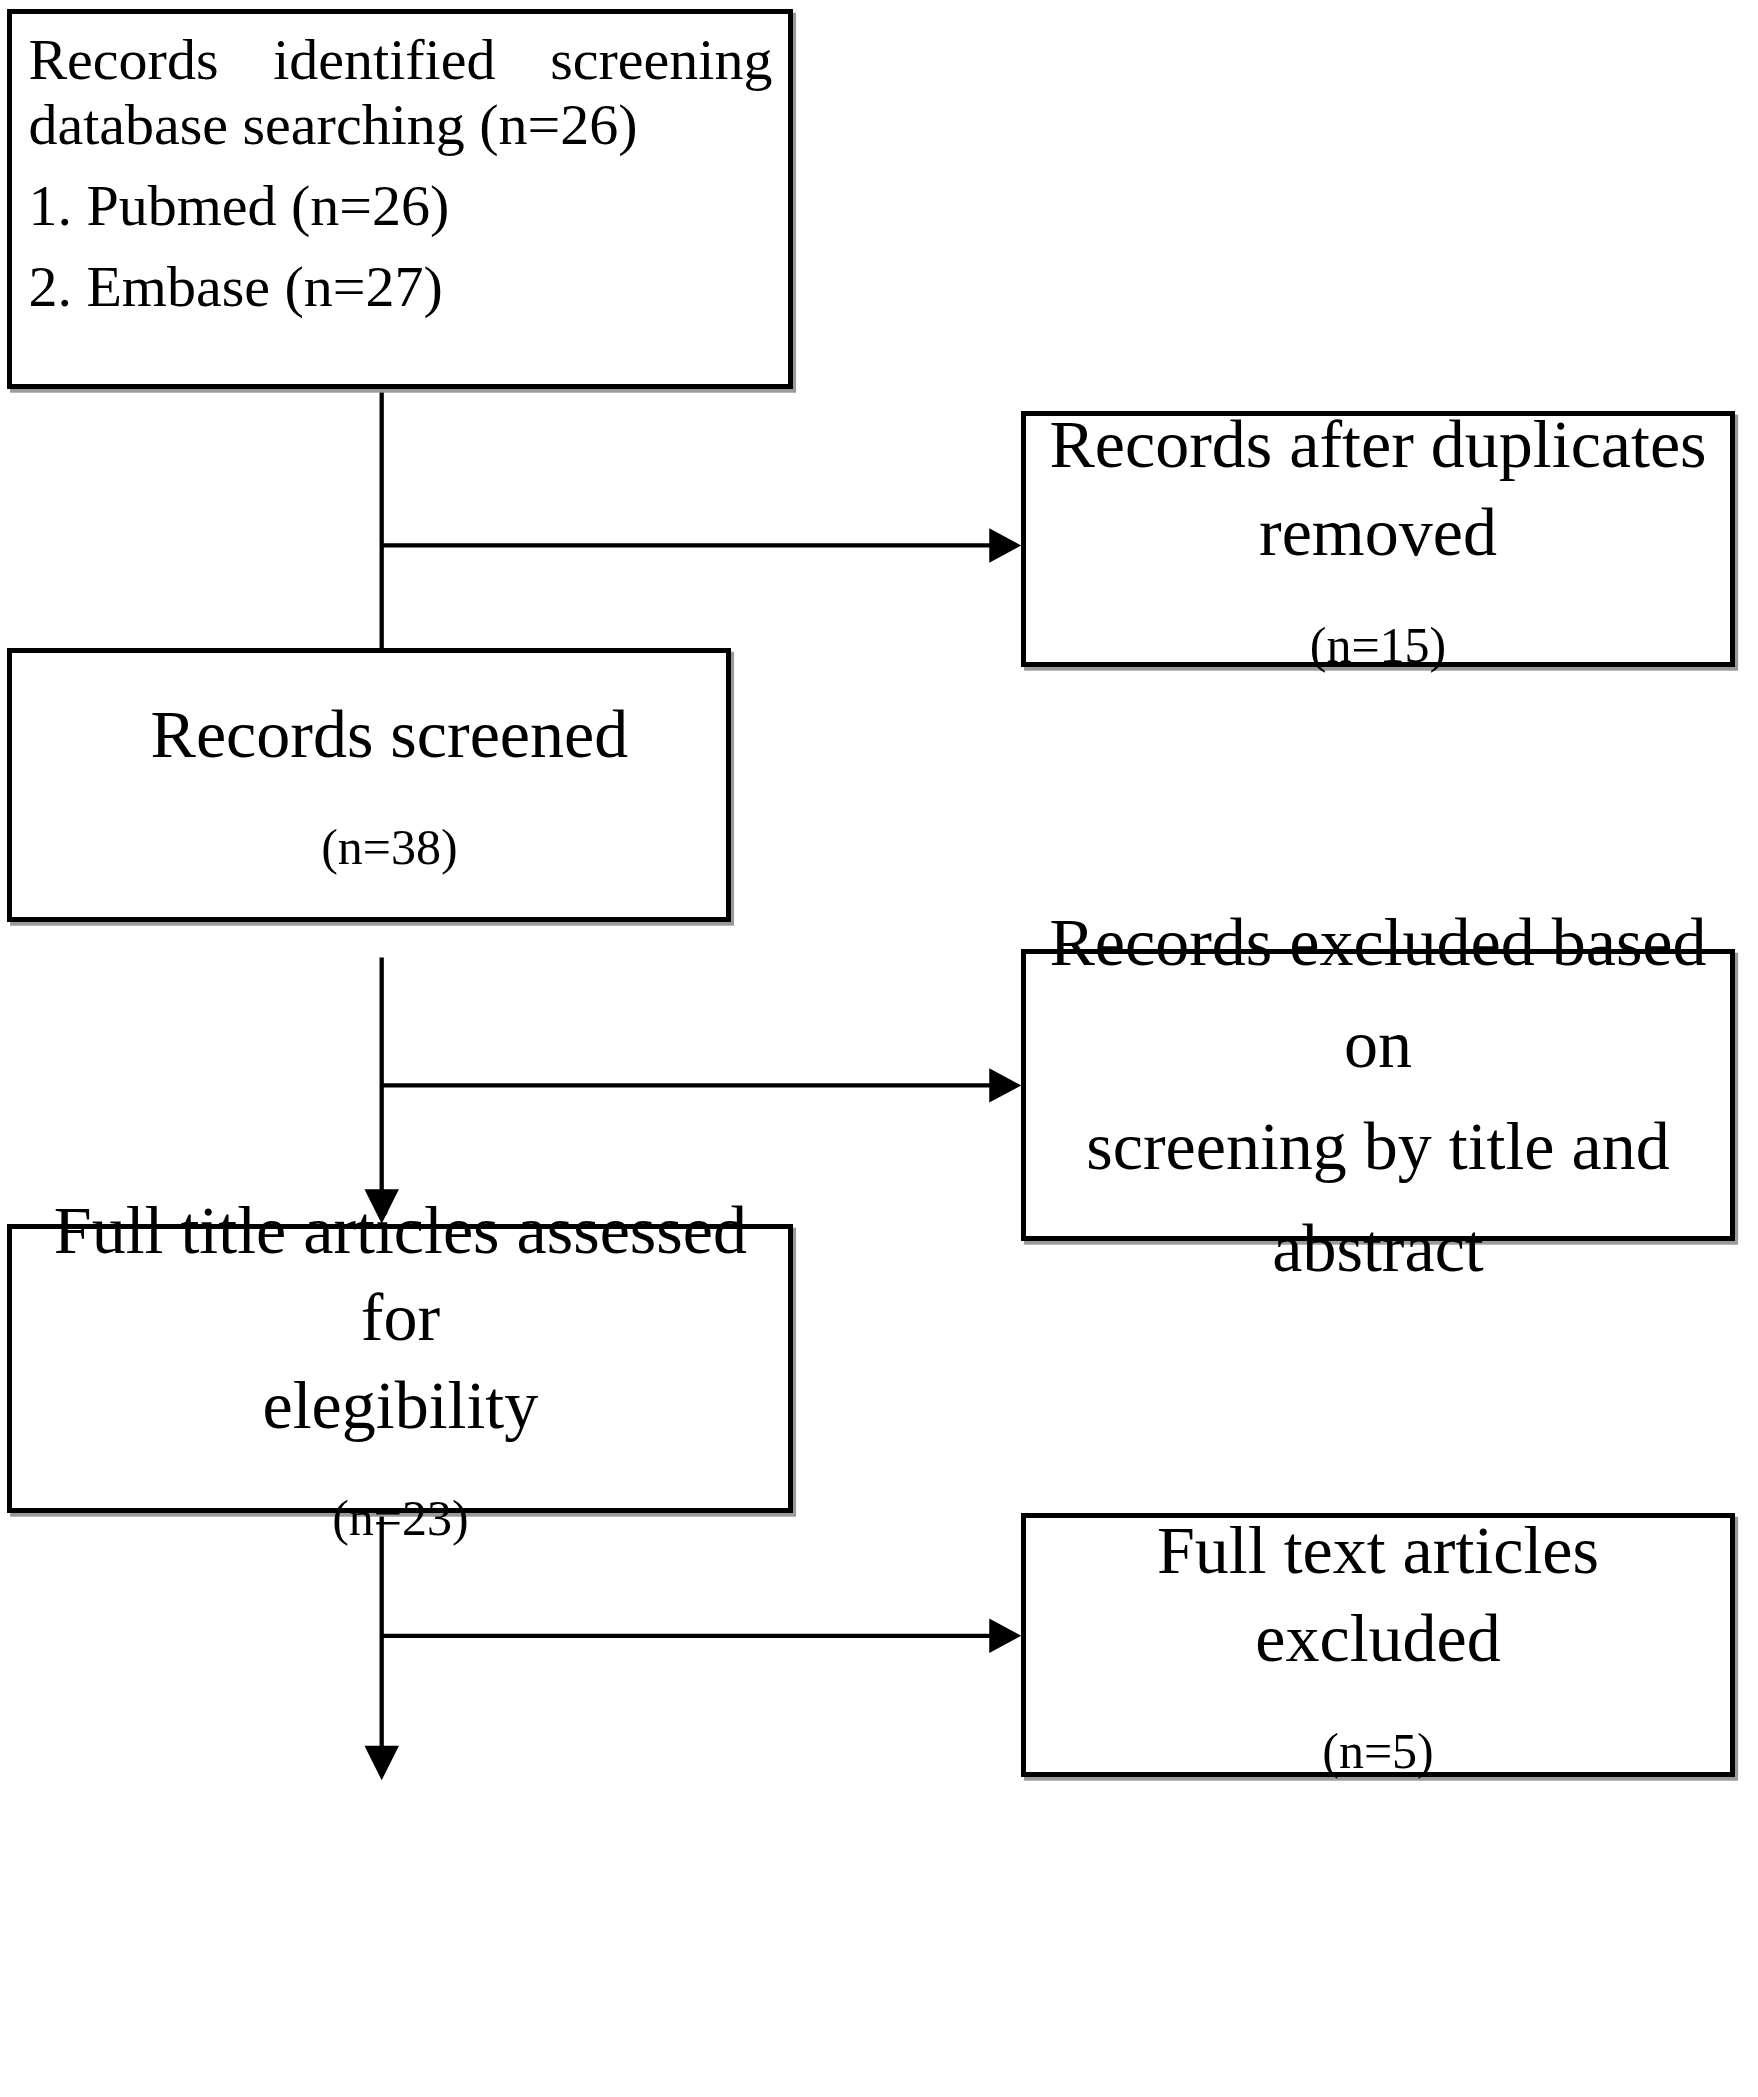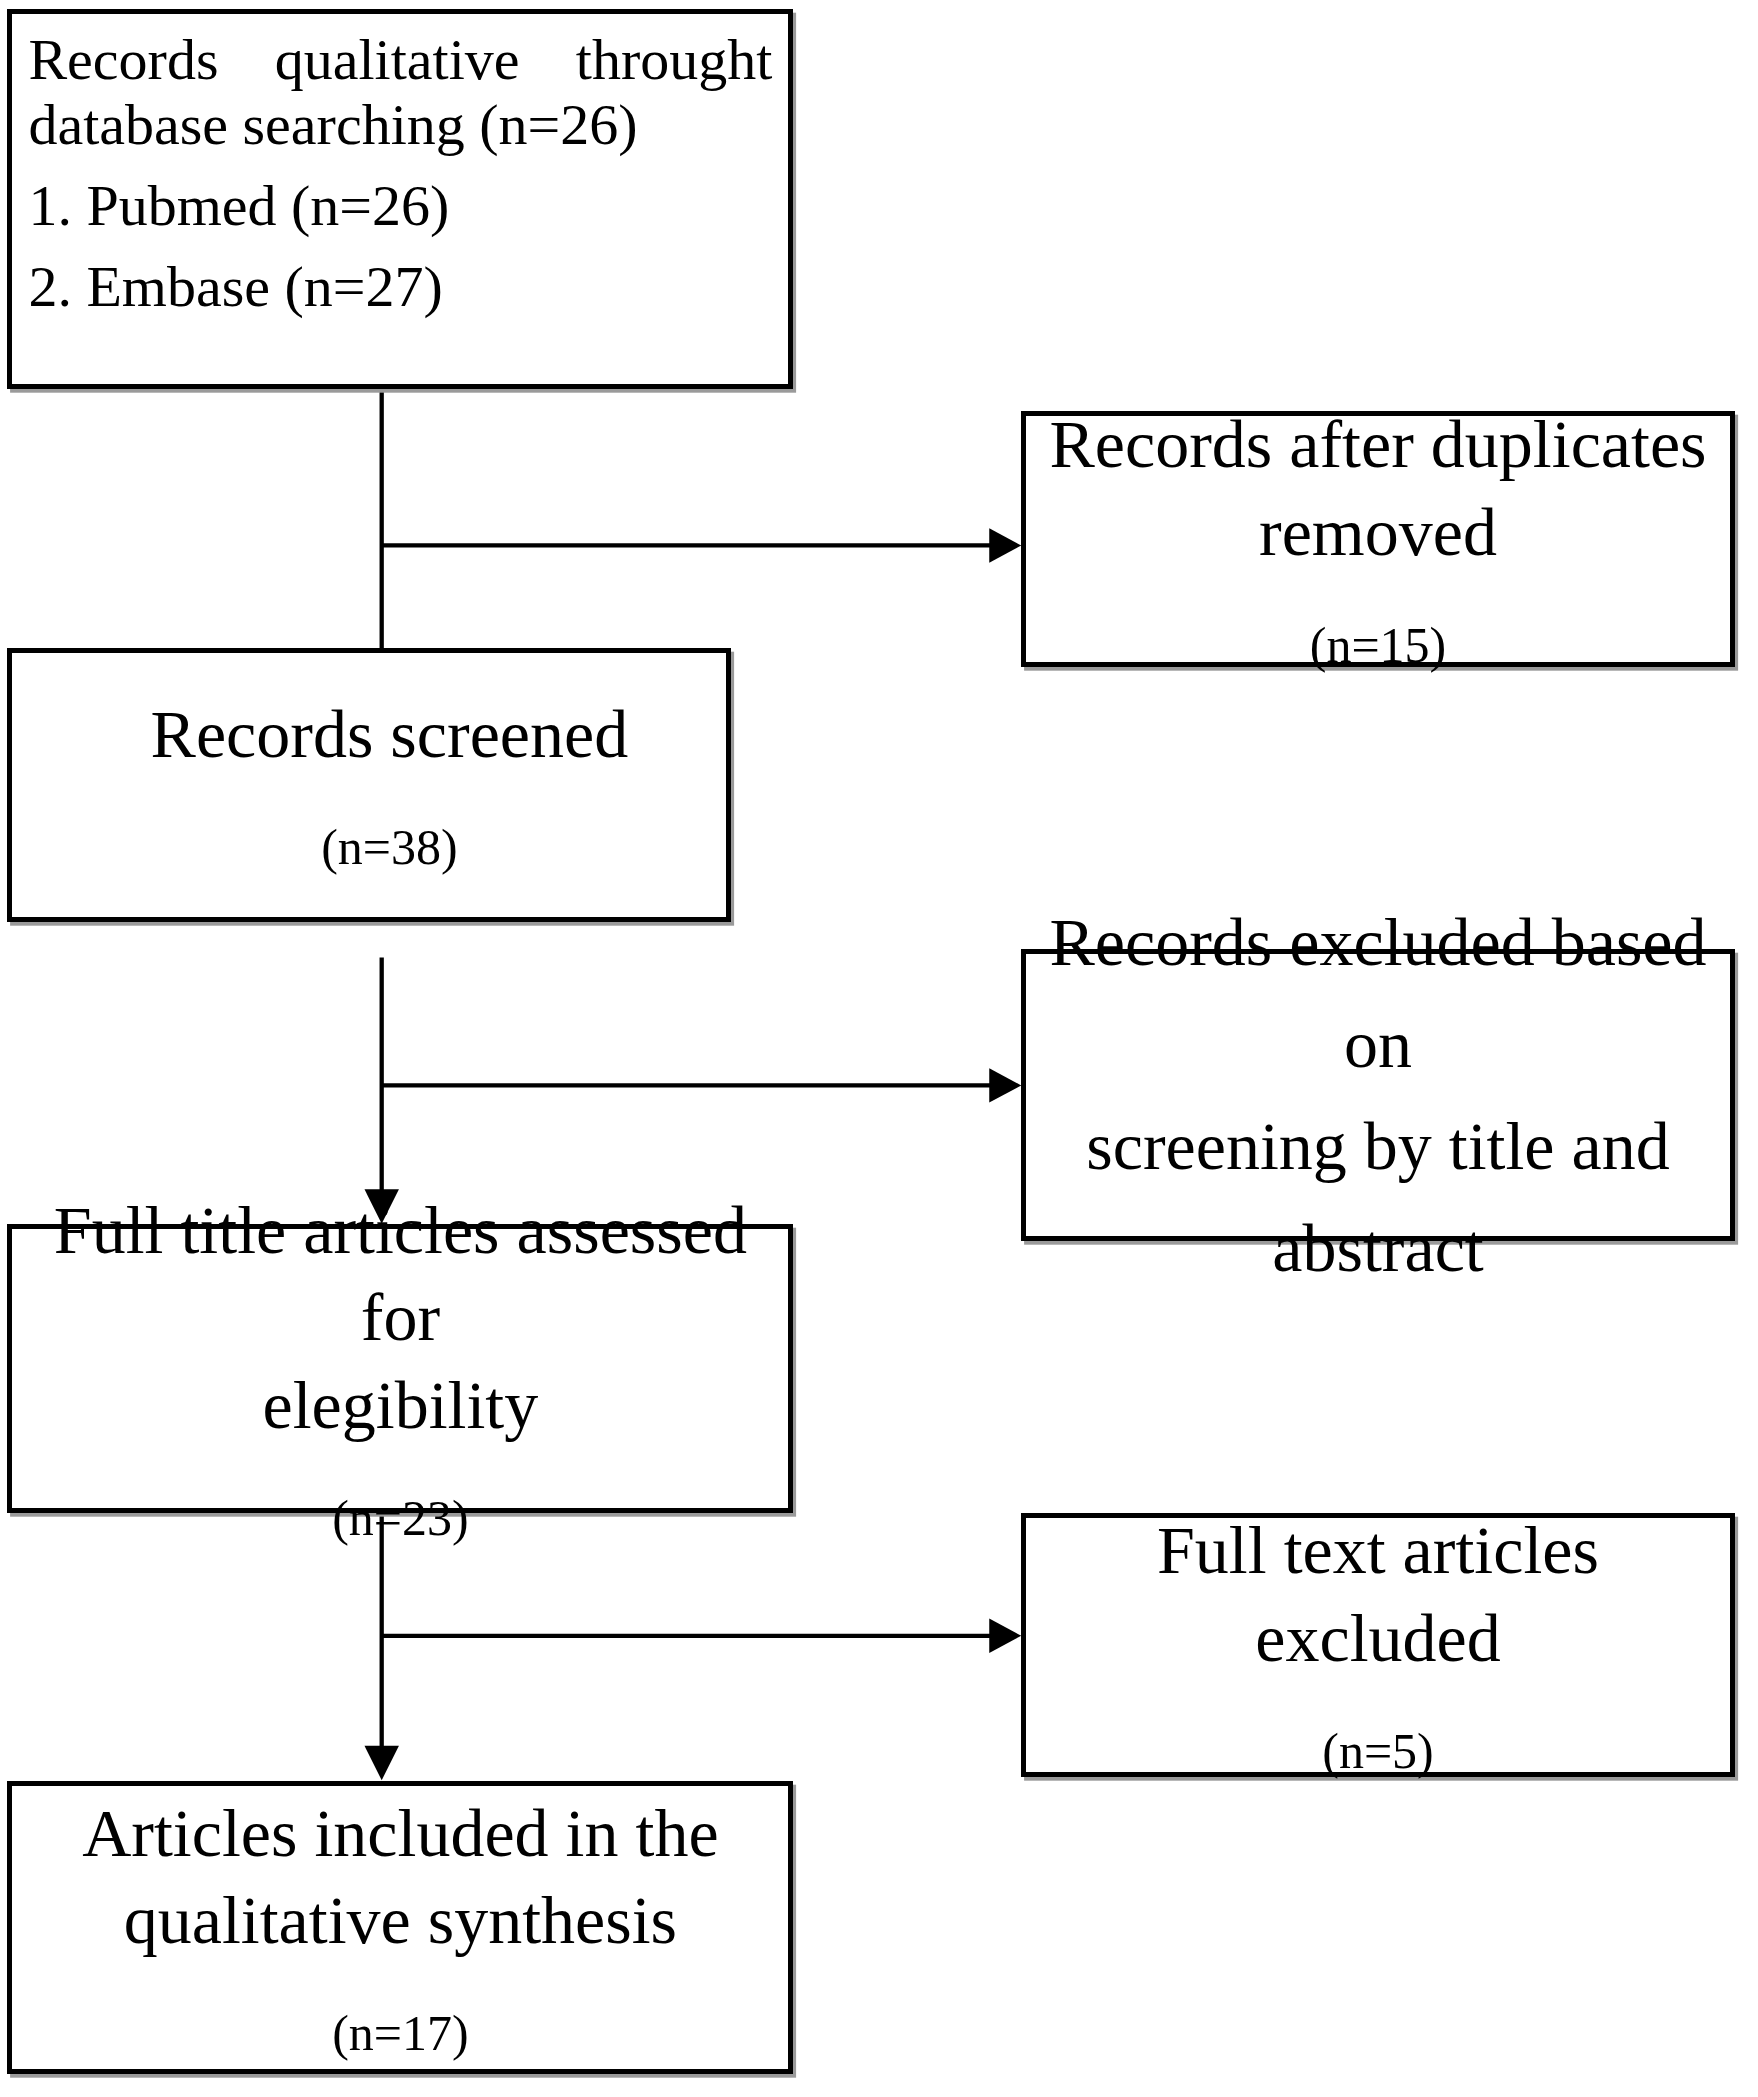--- a/index.html
+++ b/index.html
@@ -81,48 +81,41 @@
       <line x1="620" y1="2460" x2="620" y2="2843"></line>
       <polygon points="592,2839 648,2839 620,2895"></polygon>
     </g>
     <g>
       <line x1="620" y1="2660" x2="1612" y2="2660"></line>
       <polygon points="1608,2632 1608,2688 1660,2660"></polygon>
     </g>
   </svg>
 
   <div class="box" id="box-identified">
-    <div class="jline">Records qualitative throught</div>
+    <div class="jline">Records identified screening</div>
     <div class="nline">database searching (n=26)</div>
     <div class="item">1. Pubmed (n=26)</div>
     <div class="item">2. Embase (n=27)</div>
   </div>
 
   <div class="box center" id="box-screened">
     <div class="label">
       <div>Records screened</div>
     </div>
     <div class="count">(n=38)</div>
   </div>
 
   <div class="box center" id="box-fulltext">
     <div class="label">
       <div>Full title articles assessed for</div>
       <div>elegibility</div>
     </div>
     <div class="count">(n=23)</div>
   </div>
 
-  <div class="box center" id="box-included">
-    <div class="label">
-      <div>Articles included in the</div>
-      <div>qualitative synthesis</div>
-    </div>
-    <div class="count">(n=17)</div>
-  </div>
 
   <div class="box center" id="box-duplicates">
     <div class="label">
       <div>Records after duplicates</div>
       <div>removed</div>
     </div>
     <div class="count">(n=15)</div>
   </div>
 
   <div class="box center" id="box-excluded-screen">

